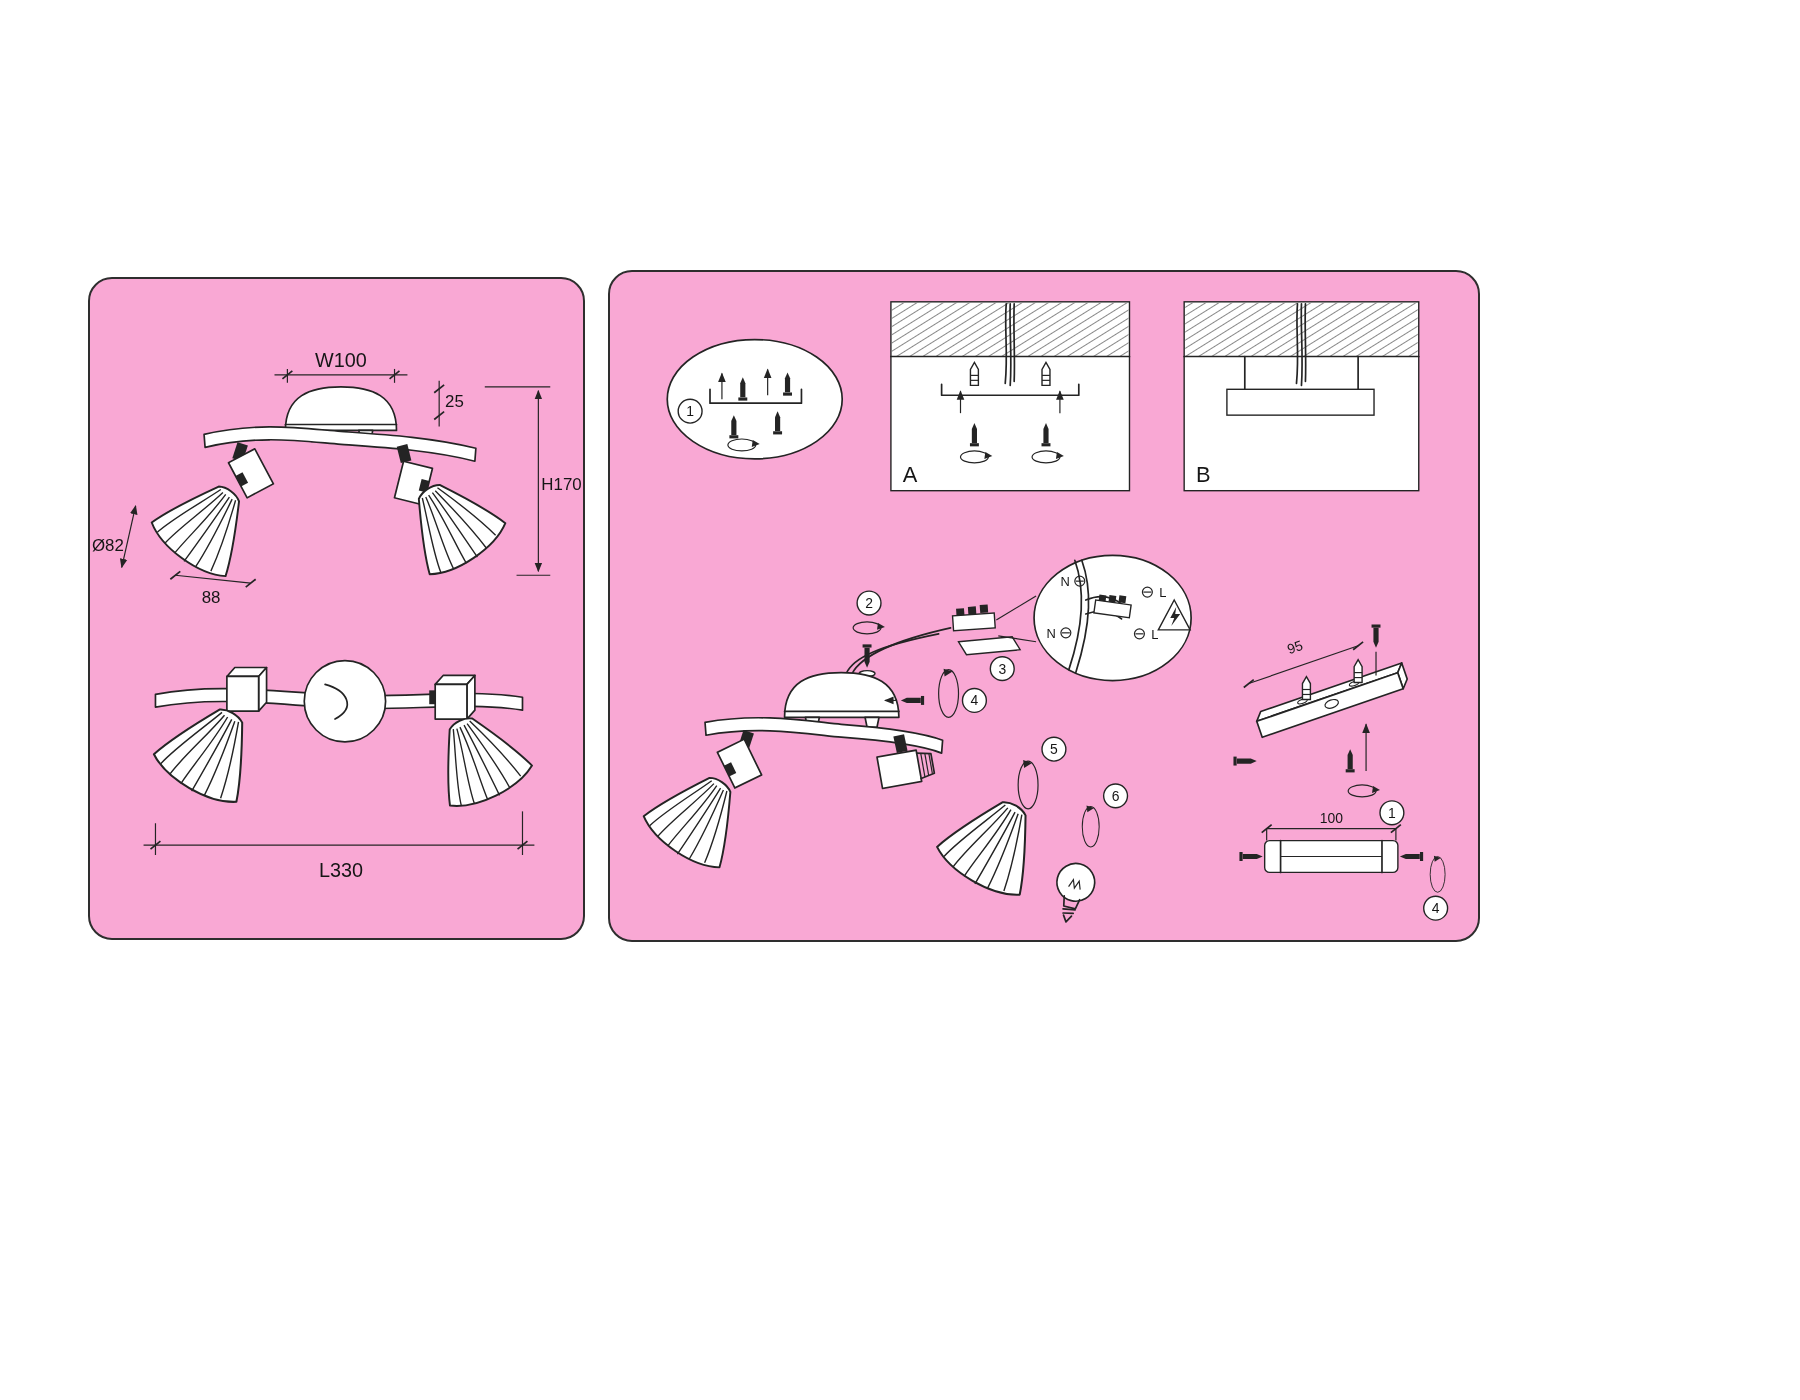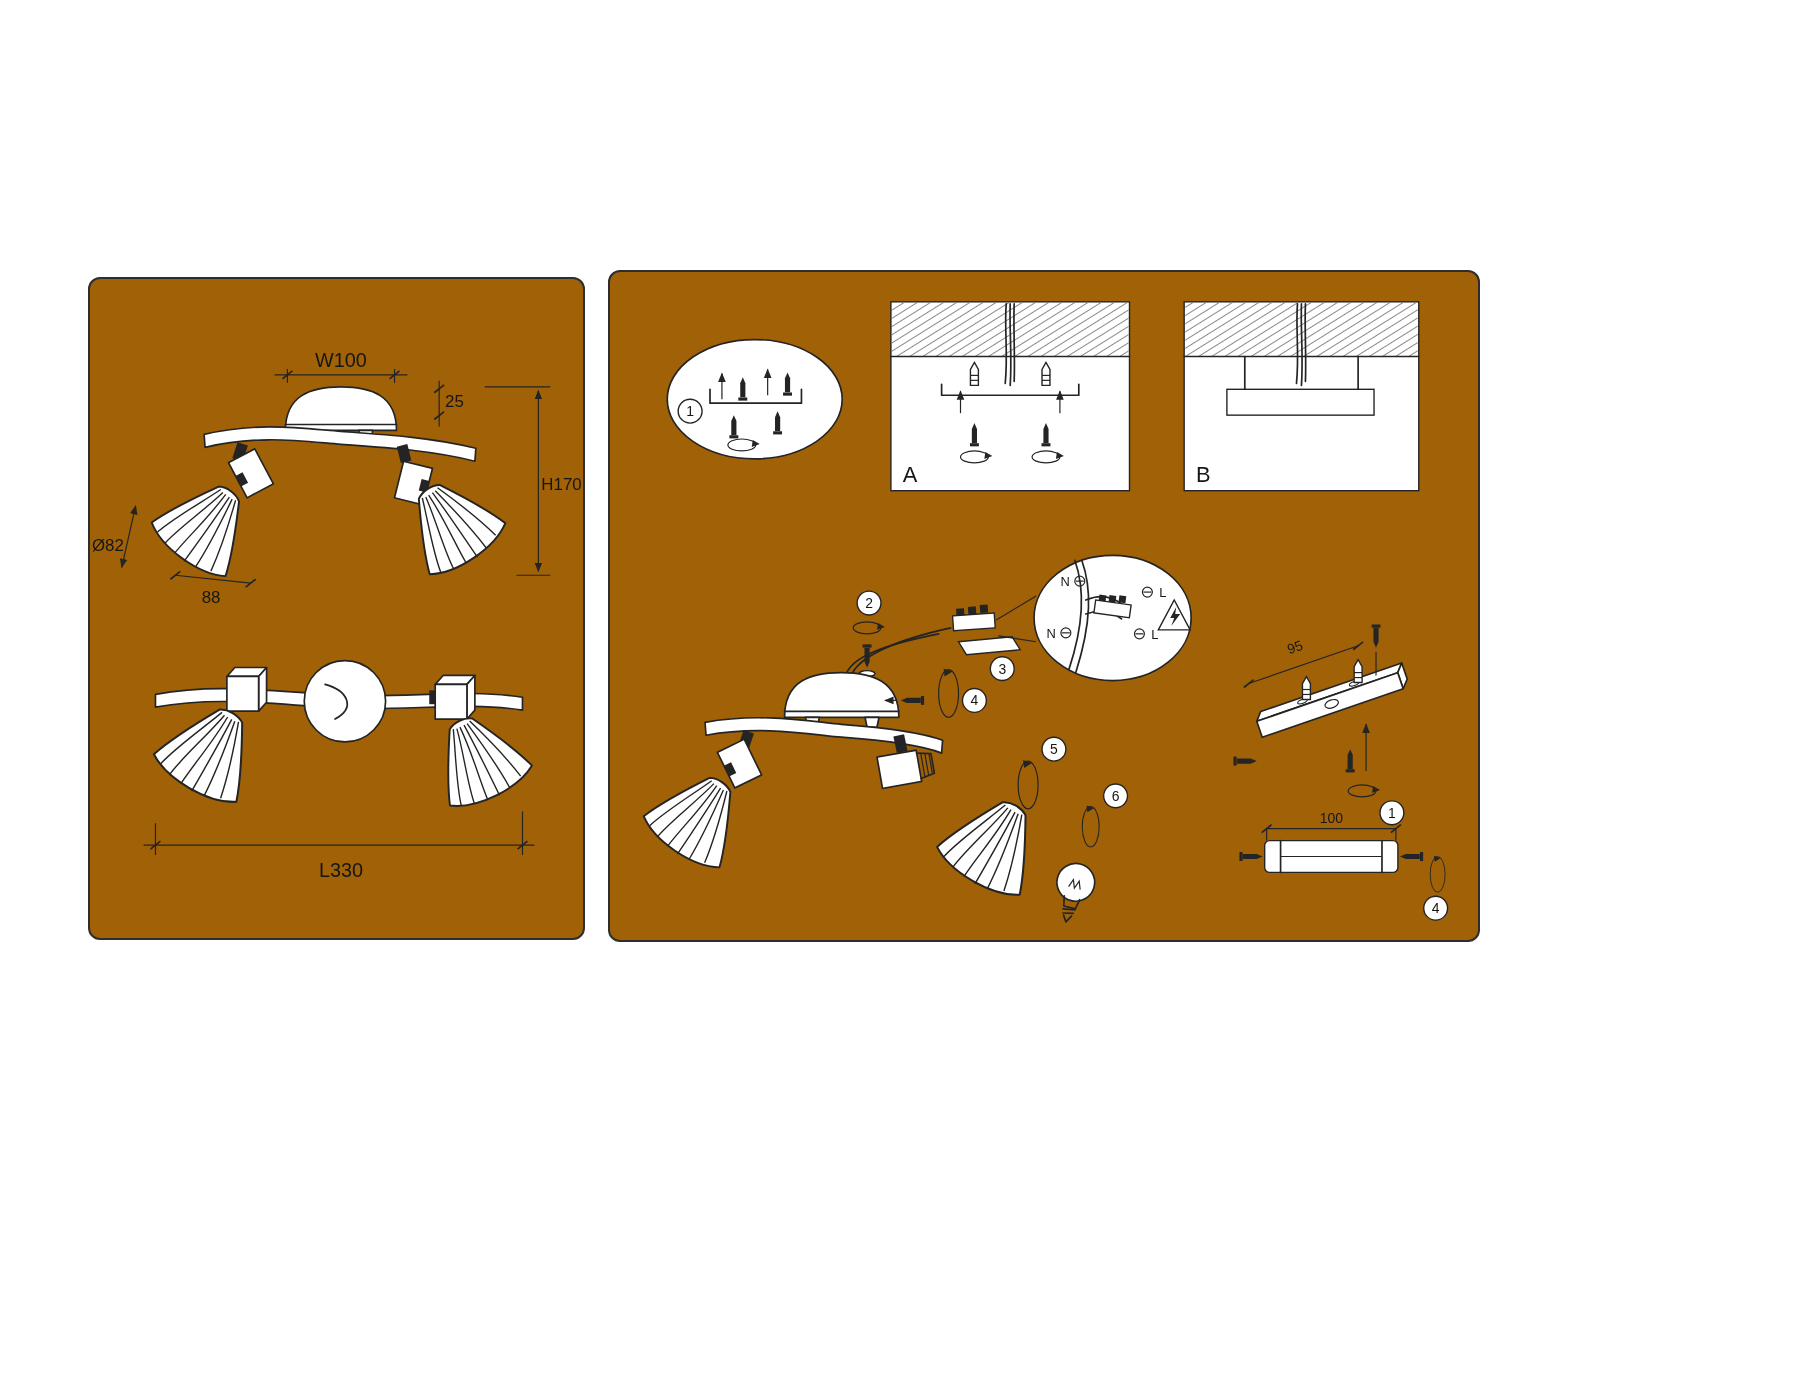--- a/index.html
+++ b/index.html
@@ -1,18 +1,18 @@
 <!DOCTYPE html>
 <html><head>
 <meta charset="utf-8">
 <style>
   *{box-sizing:border-box}
   html,body{margin:0;padding:0;background:#ffffff;width:1800px;height:1400px;font-family:"Liberation Sans",sans-serif}
   .sheet{position:relative;width:1800px;height:1400px;background:#fff;overflow:hidden}
-  .panel{position:absolute;border:2.5px solid #2e2e2e;border-radius:12px;background:#a16207}
+  .panel{position:absolute;border:2.5px solid #2e2e2e;border-radius:24px;background:#f9a8d4}
   .panel-left{left:88px;top:277px;width:497px;height:663px}
   .panel-right{left:608px;top:270px;width:872px;height:672px}
   .panel svg{position:absolute;left:0;top:0;width:100%;height:100%}
   svg text{font-family:"Liberation Sans",sans-serif;fill:#161616}
   .s1{fill:none;stroke:#242424;stroke-width:1.7;stroke-linecap:round;stroke-linejoin:round}
   .s2{fill:#fff;stroke:#242424;stroke-width:1.7;stroke-linejoin:round}
   .s3{fill:#242424;stroke:none}
   .sd{fill:none;stroke:#242424;stroke-width:1.2}
   .sw{fill:#fff;stroke:#242424;stroke-width:1.4}
   .dimt{font-size:20px}

